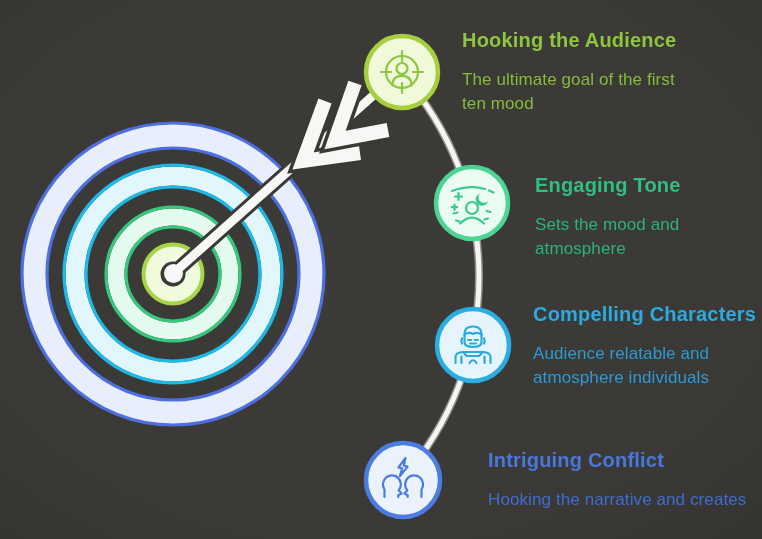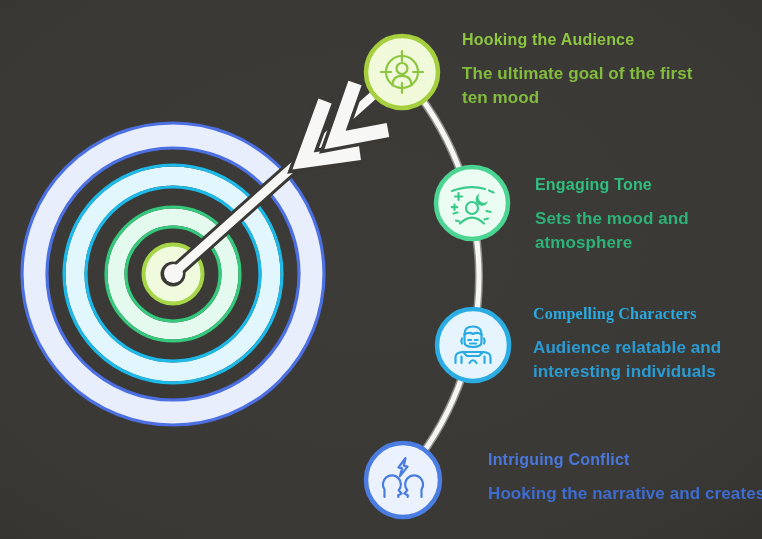--- a/index.html
+++ b/index.html
@@ -3,22 +3,22 @@
 <meta charset="utf-8">
 <style>
   html,body{margin:0;padding:0;background:#242321;}
   .stage{
     position:relative;width:762px;height:539px;overflow:hidden;
     background:radial-gradient(ellipse 90% 90% at 48% 46%, #3c3b38 0%, #3a3936 62%, #343330 86%, #2c2b28 100%);
     font-family:"Liberation Sans", sans-serif;
   }
   .stage svg{position:absolute;left:0;top:0;}
   .mblock{position:absolute;}
-  .mtitle{font-size:16px;font-weight:bold;line-height:26px;letter-spacing:.2px;}
-  .msub{font-size:17px;font-weight:bold;line-height:24px;margin-top:9px;letter-spacing:.1px;}
+  .mtitle{font-size:20px;font-weight:bold;line-height:26px;letter-spacing:.2px;}
+  .msub{font-size:17px;font-weight:normal;line-height:24px;margin-top:15px;letter-spacing:.1px;}
   .b1{left:462px;top:27px;width:290px;}
   .b2{left:535px;top:172px;width:230px;}
   .b3{left:533px;top:301px;width:230px;}
   .b4{left:488px;top:447px;width:300px;}
 </style>
 </head>
 <body>
 
 <div class="stage">
 
@@ -112,24 +112,24 @@
 
 <div class="mblock b2">
   <div class="mtitle" style="color: rgb(47, 191, 128);">Engaging Tone</div>
   <div class="msub" style="color: rgb(44, 179, 119);">
     <div>Sets the mood and atmosphere</div>
     <div></div>
   </div>
 </div>
 
 <div class="mblock b3">
-  <div class="mtitle" style="color: rgb(41, 171, 226); font-family: Liberation Serif, serif;">Compelling Characters</div>
+  <div class="mtitle" style="color: rgb(41, 171, 226);">Compelling Characters</div>
   <div class="msub" style="color: rgb(43, 155, 211);">
     <div>Audience relatable and</div>
-    <div>interesting individuals</div>
+    <div>atmosphere individuals</div>
   </div>
 </div>
 
 <div class="mblock b4">
   <div class="mtitle" style="color: rgb(74, 119, 219);">Intriguing Conflict</div>
   <div class="msub" style="color: rgb(62, 108, 208);">
     <div>Hooking the narrative and creates</div>
   </div>
 </div>
 

